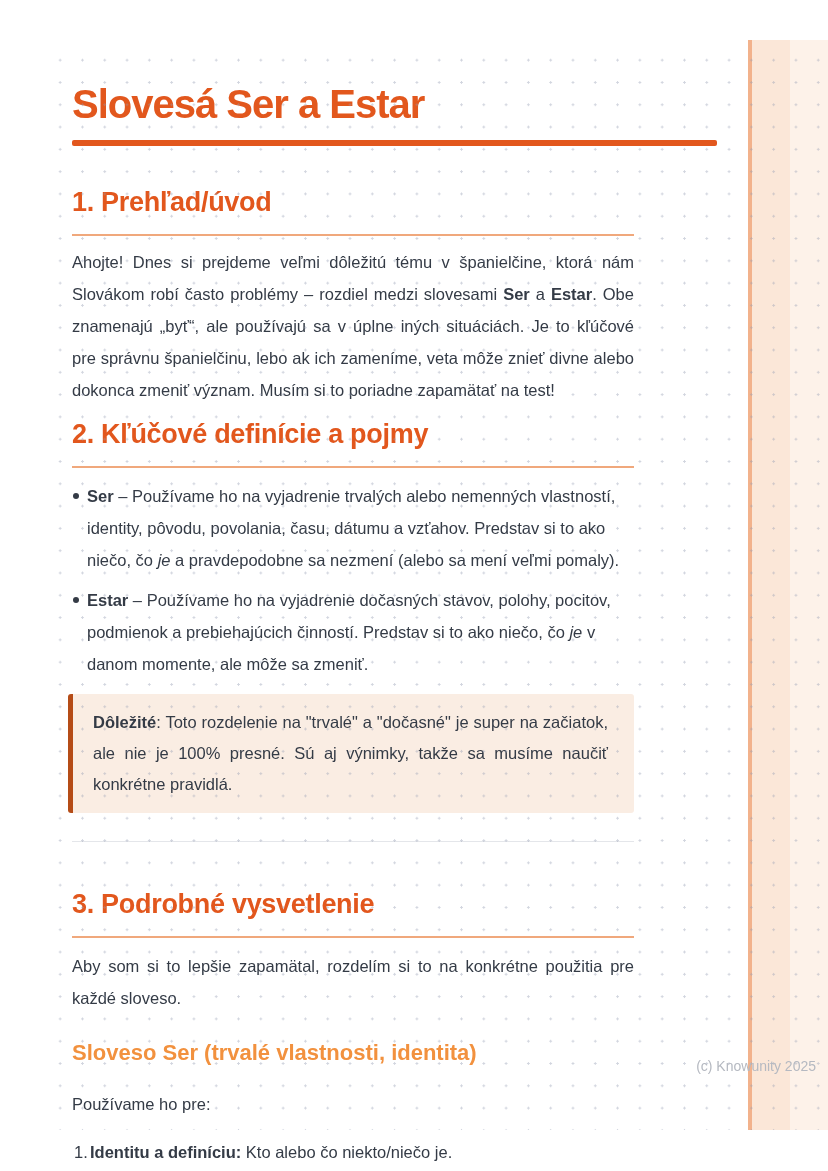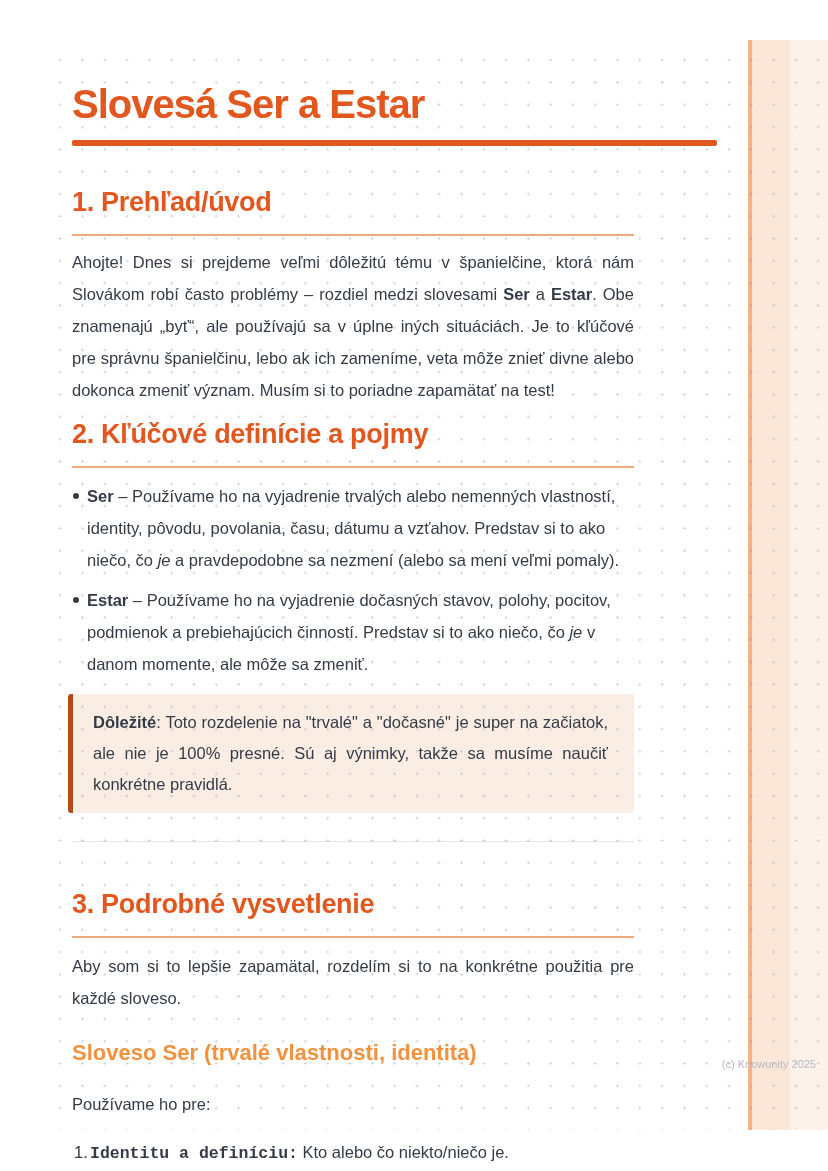--- a/index.html
+++ b/index.html
@@ -175,21 +175,21 @@
     height: 6px;
     border-radius: 50%;
     background: #343B46;
   }
 
   .watermark {
     position: absolute;
     top: 1058px;
     right: 12px;
     z-index: 7;
-    font-size: 11px;
+    font-size: 14px;
     color: #B5B9C1;
   }
 </style>
 </head>
 <body>
 
 <div class="page">
   <div class="paper">
     <div class="stripe"></div>
 
@@ -211,21 +211,21 @@
       <hr class="divider">
 
       <h2 class="h2-third">3. Podrobné vysvetlenie</h2>
       <p class="justify para-3">Aby som si to lepšie zapamätal, rozdelím si to na konkrétne použitia pre každé sloveso.</p>
 
       <h3>Sloveso Ser (trvalé vlastnosti, identita)</h3>
       <p class="lead">Používame ho pre:</p>
 
       <div class="numbered">
         <span class="num-marker">1.</span>
-        <span><span style="font-weight: 700; font-family: Liberation Mono, monospace;">Identitu a definíciu:</span><span> Kto alebo čo niekto/niečo je.</span></span>
+        <span><span style="font-weight: 700;">Identitu a definíciu:</span><span> Kto alebo čo niekto/niečo je.</span></span>
       </div>
       <div class="example"></div>
     </div>
 
     <div class="dots"></div>
   </div>
 
   <div class="watermark">(c) Knowunity 2025</div>
 </div>
 

